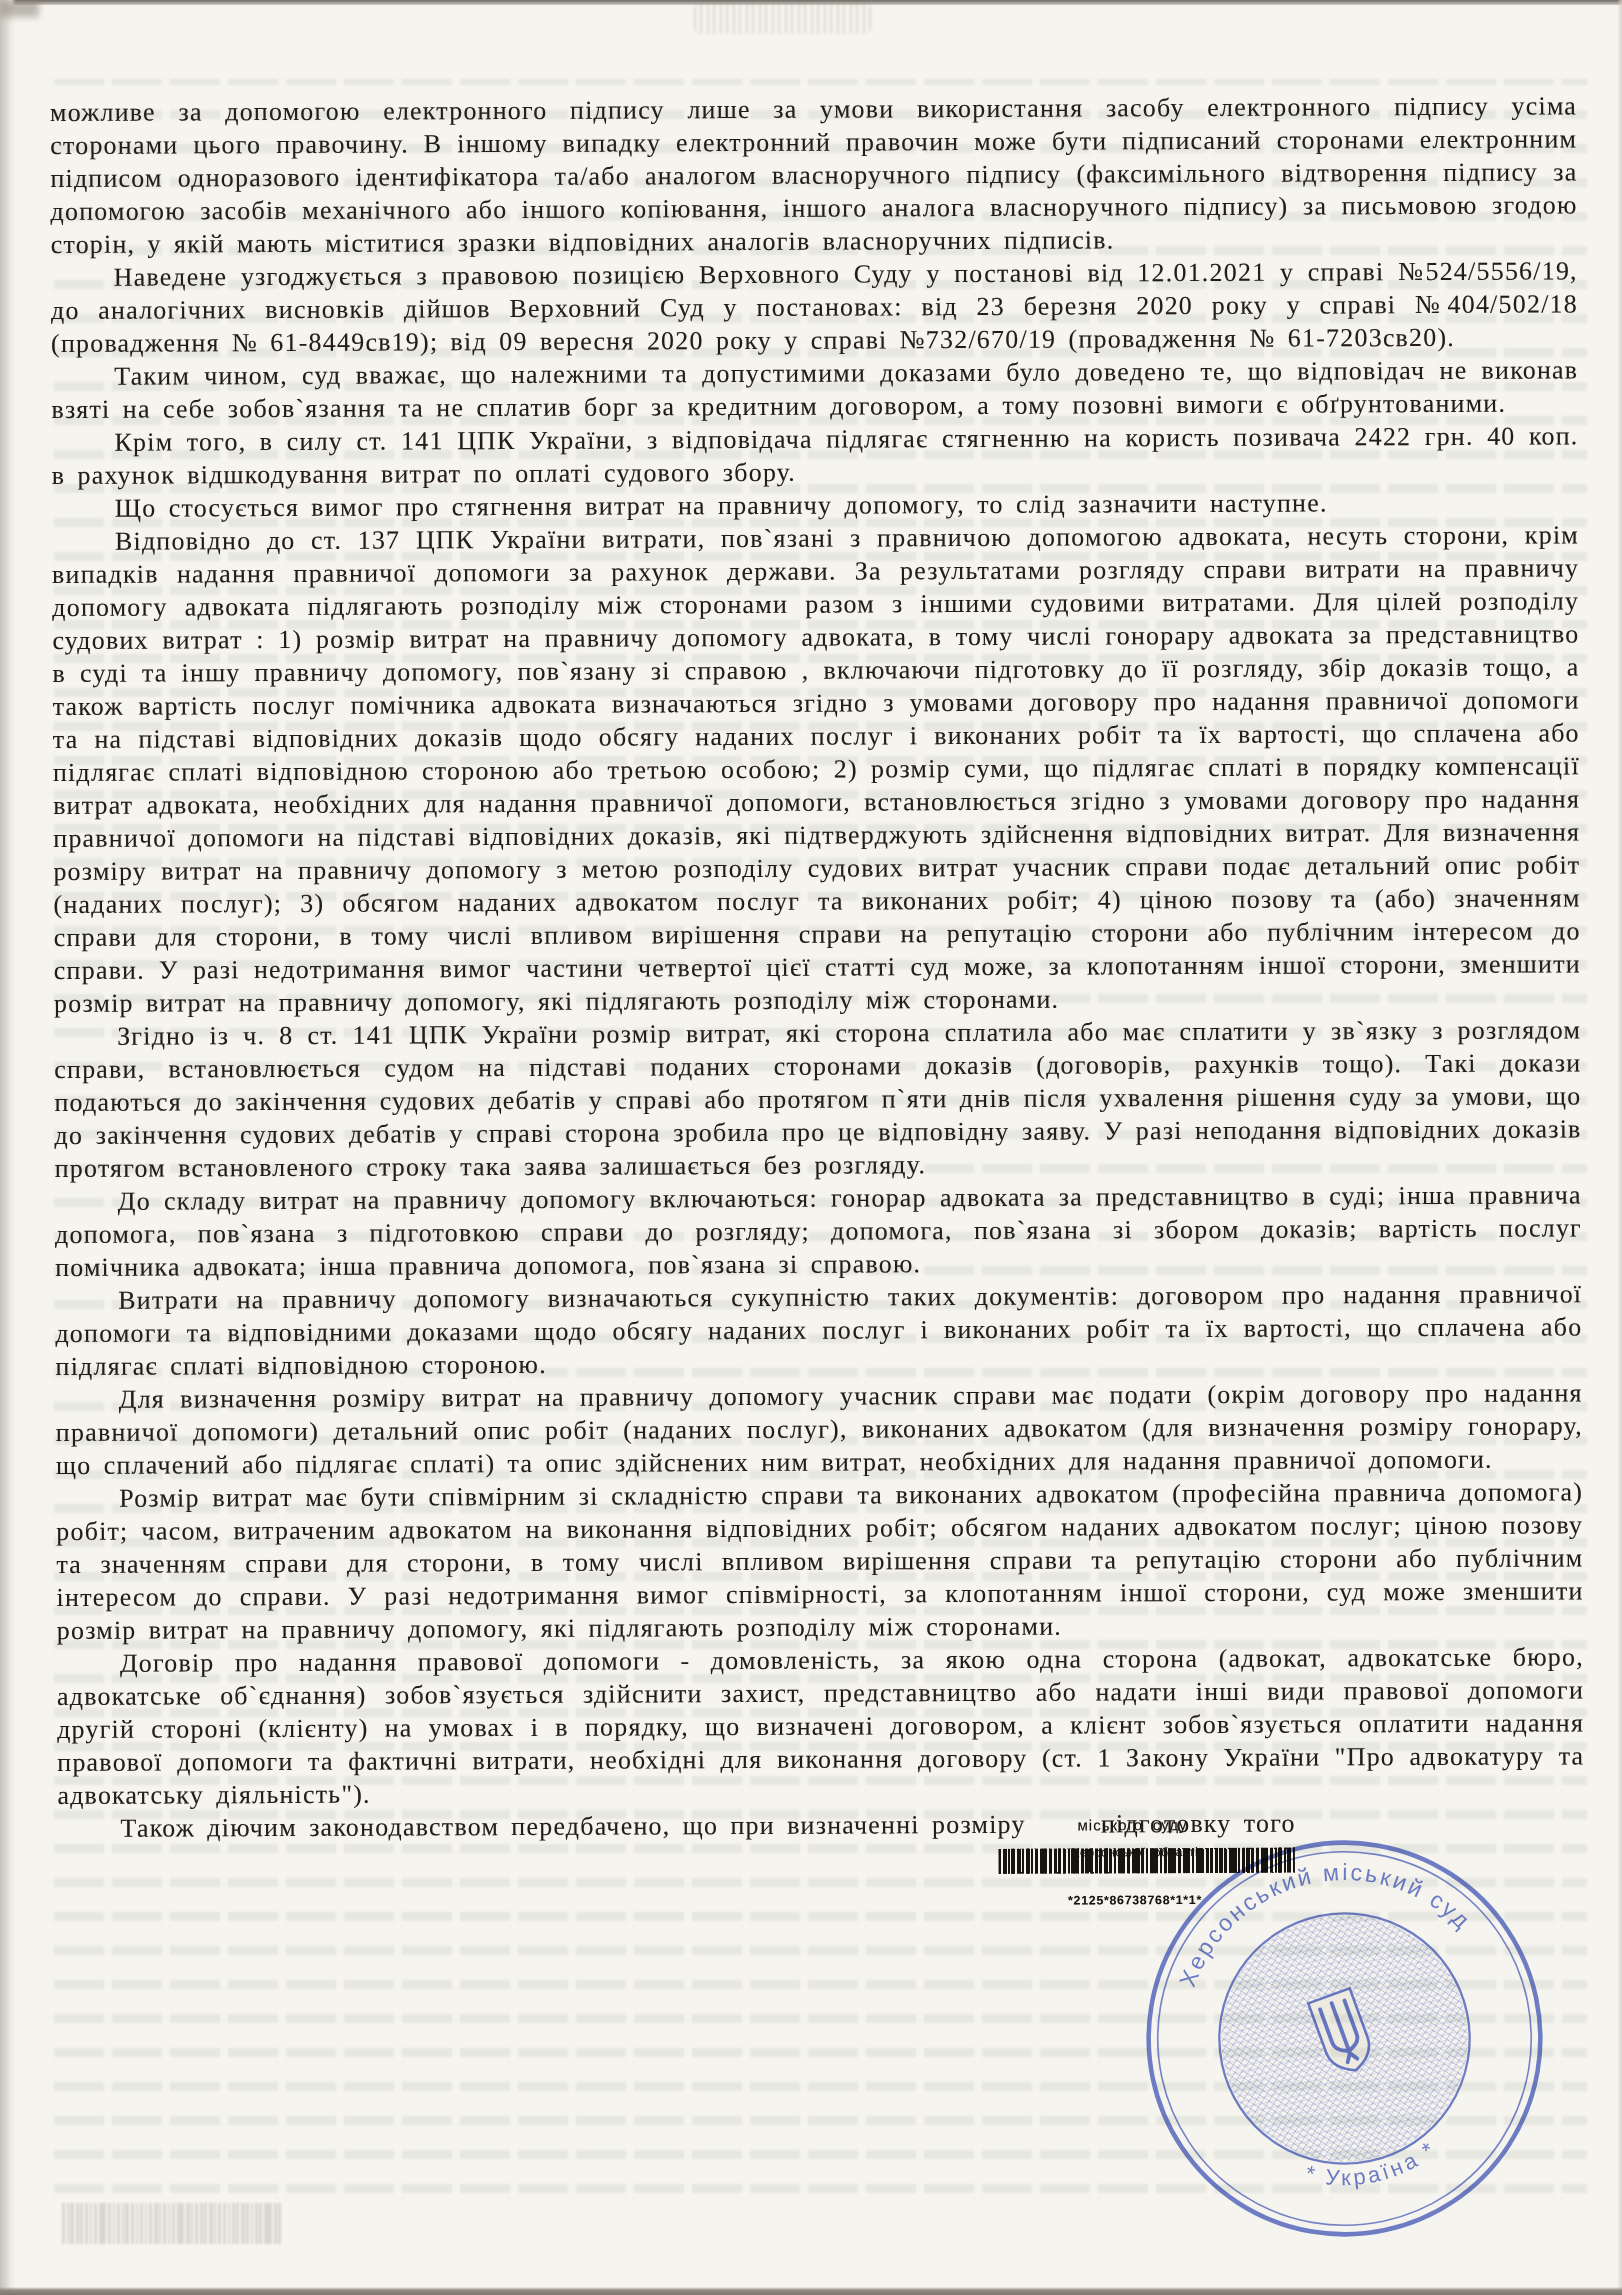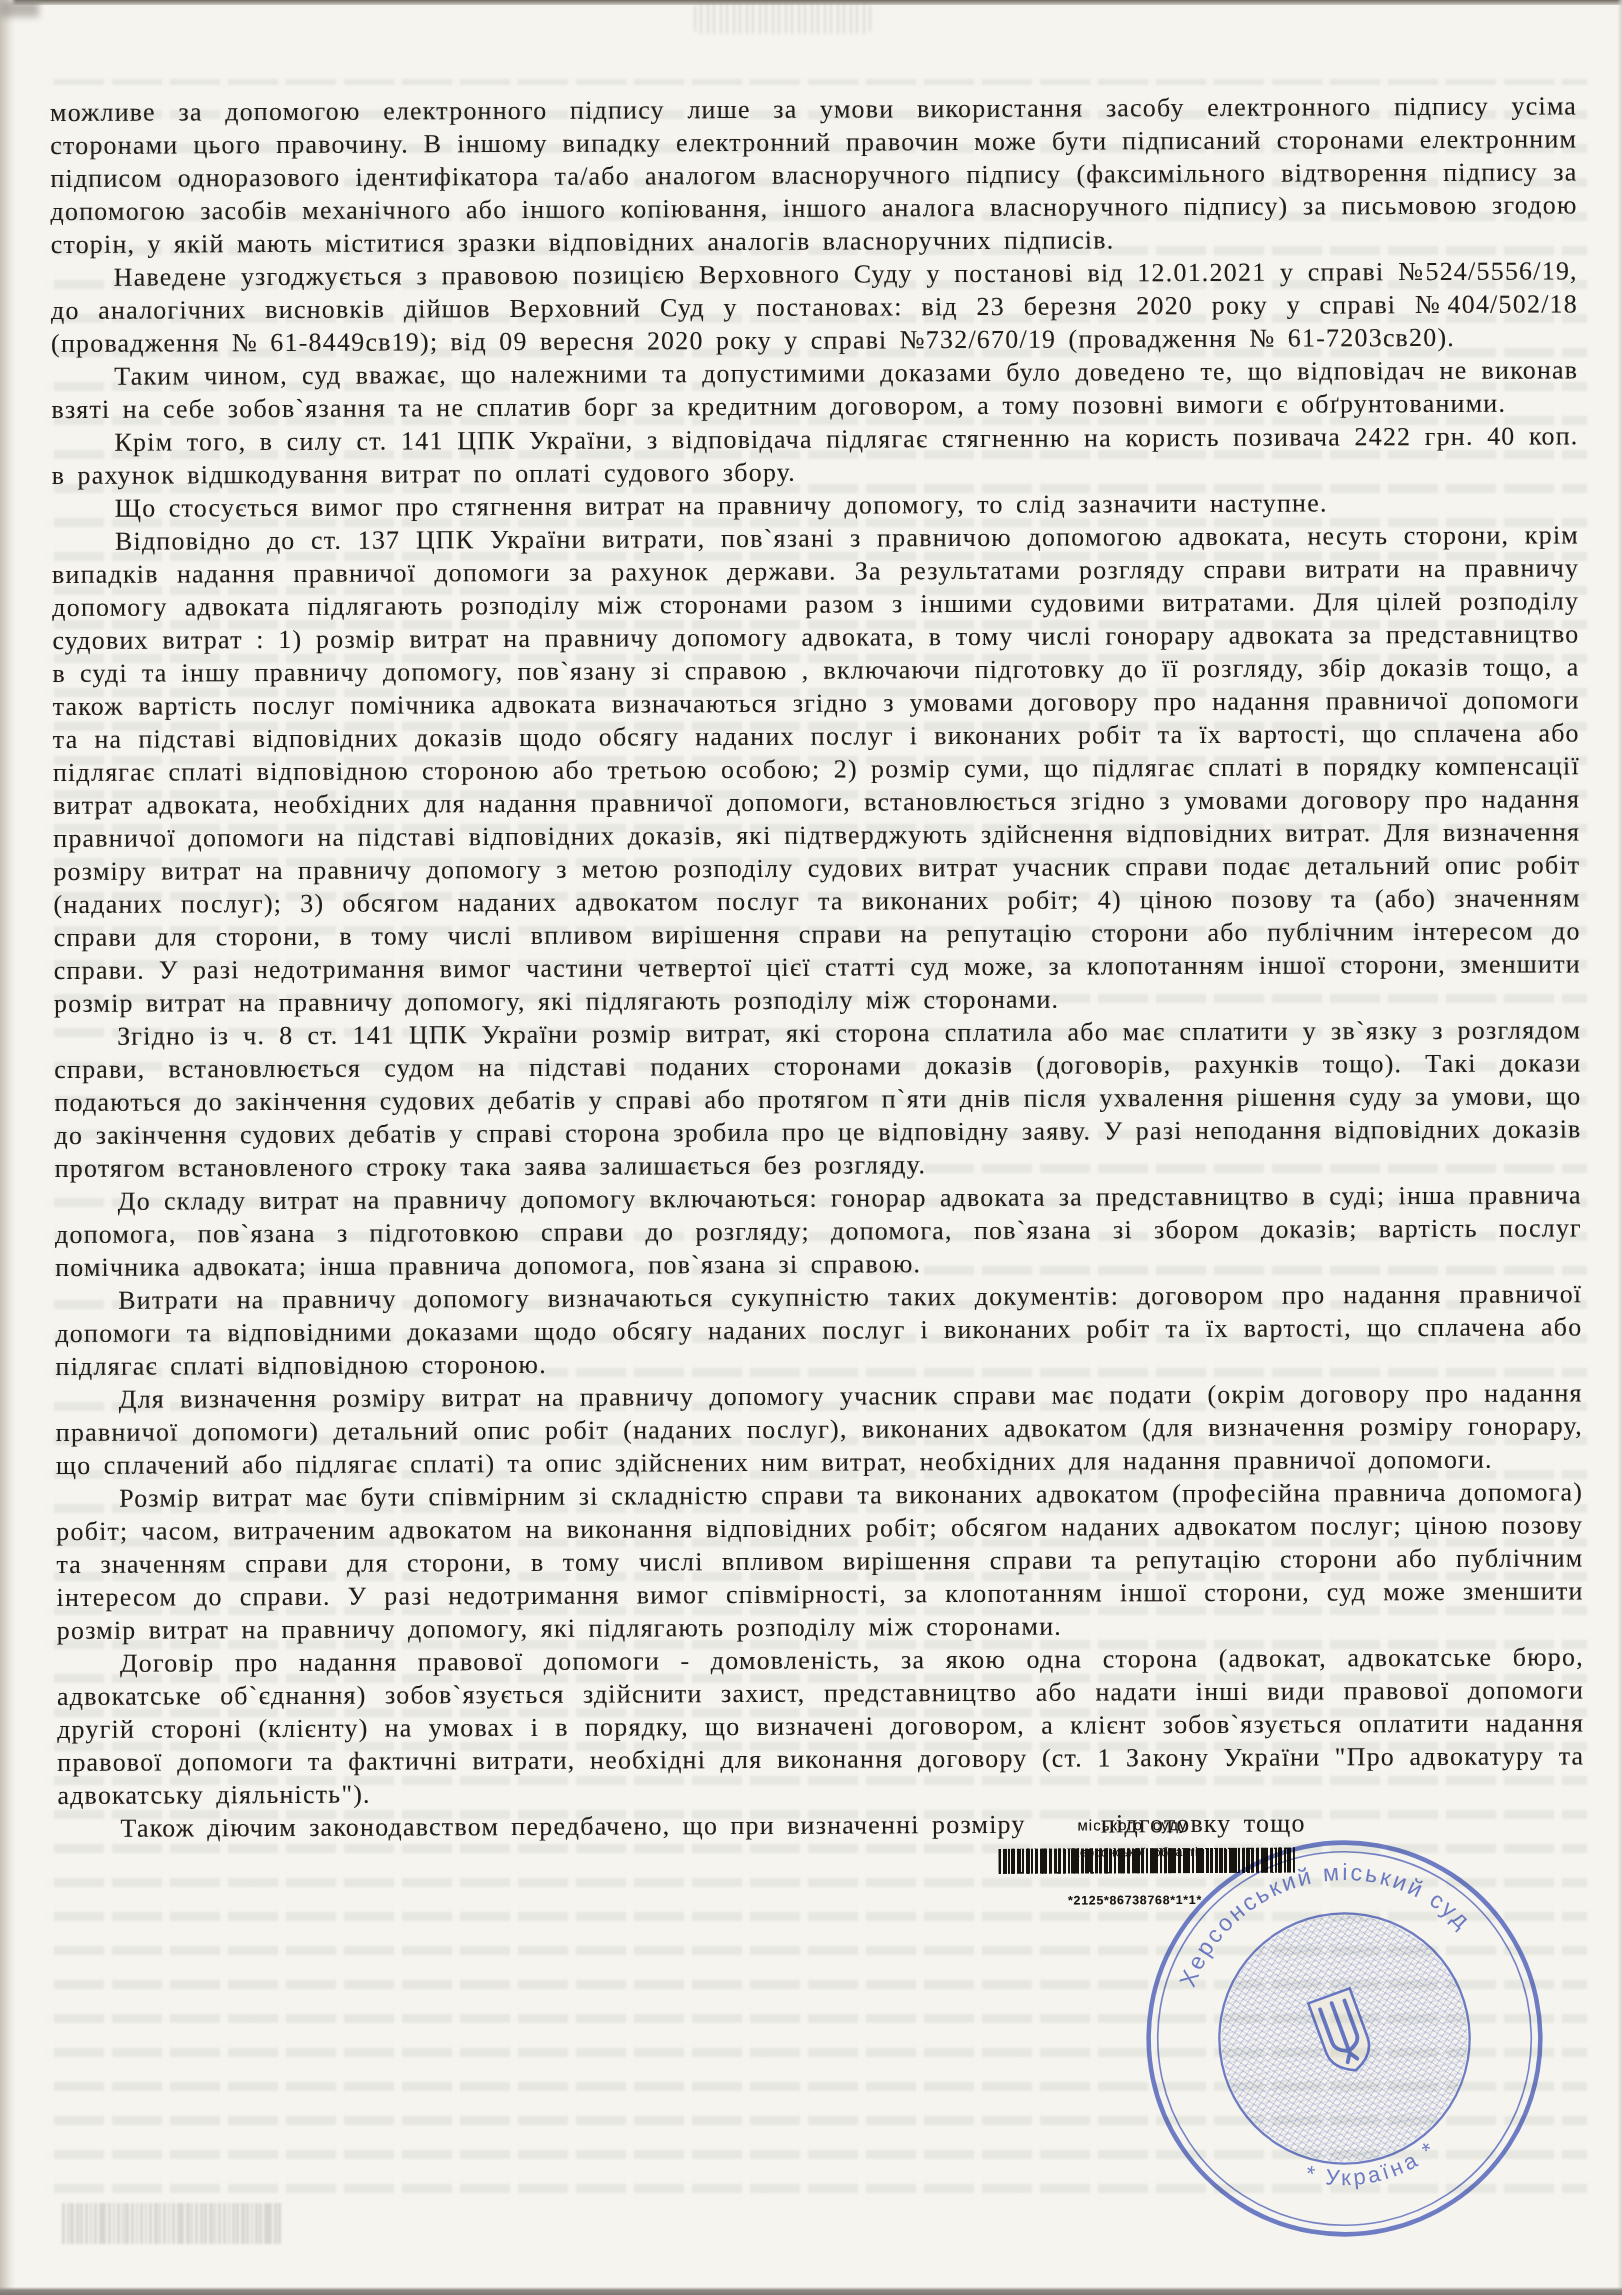--- a/index.html
+++ b/index.html
@@ -95,21 +95,21 @@
   <p class="indent">Що стосується вимог про стягнення витрат на правничу допомогу, то слід зазначити наступне.</p>
   <p class="indent">Відповідно до ст. 137 ЦПК України витрати, пов`язані з правничою допомогою адвоката, несуть сторони, крім випадків надання правничої допомоги за рахунок держави. За результатами розгляду справи витрати на правничу допомогу адвоката підлягають розподілу між сторонами разом з іншими судовими витратами. Для цілей розподілу судових витрат : 1) розмір витрат на правничу допомогу адвоката, в тому числі гонорару адвоката за представництво в суді та іншу правничу допомогу, пов`язану зі справою , включаючи підготовку до її розгляду, збір доказів тощо, а також вартість послуг помічника адвоката визначаються згідно з умовами договору про надання правничої допомоги та на підставі відповідних доказів щодо обсягу наданих послуг і виконаних робіт та їх вартості, що сплачена або підлягає сплаті відповідною стороною або третьою особою; 2) розмір суми, що підлягає сплаті в порядку компенсації витрат адвоката, необхідних для надання правничої допомоги, встановлюється згідно з умовами договору про надання правничої допомоги на підставі відповідних доказів, які підтверджують здійснення відповідних витрат. Для визначення розміру витрат на правничу допомогу з метою розподілу судових витрат учасник справи подає детальний опис робіт (наданих послуг); 3) обсягом наданих адвокатом послуг та виконаних робіт; 4) ціною позову та (або) значенням справи для сторони, в тому числі впливом вирішення справи на репутацію сторони або публічним інтересом до справи. У разі недотримання вимог частини четвертої цієї статті суд може, за клопотанням іншої сторони, зменшити розмір витрат на правничу допомогу, які підлягають розподілу між сторонами.</p>
   <p class="indent">Згідно із ч. 8 ст. 141 ЦПК України розмір витрат, які сторона сплатила або має сплатити у зв`язку з розглядом справи, встановлюється судом на підставі поданих сторонами доказів (договорів, рахунків тощо). Такі докази подаються до закінчення судових дебатів у справі або протягом п`яти днів після ухвалення рішення суду за умови, що до закінчення судових дебатів у справі сторона зробила про це відповідну заяву. У разі неподання відповідних доказів протягом встановленого строку така заява залишається без розгляду.</p>
   <p class="indent">До складу витрат на правничу допомогу включаються: гонорар адвоката за представництво в суді; інша правнича допомога, пов`язана з підготовкою справи до розгляду; допомога, пов`язана зі збором доказів; вартість послуг помічника адвоката; інша правнича допомога, пов`язана зі справою.</p>
   <p class="indent">Витрати на правничу допомогу визначаються сукупністю таких документів: договором про надання правничої допомоги та відповідними доказами щодо обсягу наданих послуг і виконаних робіт та їх вартості, що сплачена або підлягає сплаті відповідною стороною.</p>
   <p class="indent">Для визначення розміру витрат на правничу допомогу учасник справи має подати (окрім договору про надання правничої допомоги) детальний опис робіт (наданих послуг), виконаних адвокатом (для визначення розміру гонорару, що сплачений або підлягає сплаті) та опис здійснених ним витрат, необхідних для надання правничої допомоги.</p>
   <p class="indent">Розмір витрат має бути співмірним зі складністю справи та виконаних адвокатом (професійна правнича допомога) робіт; часом, витраченим адвокатом на виконання відповідних робіт; обсягом наданих адвокатом послуг; ціною позову та значенням справи для сторони, в тому числі впливом вирішення справи та репутацію сторони або публічним інтересом до справи. У разі недотримання вимог співмірності, за клопотанням іншої сторони, суд може зменшити розмір витрат на правничу допомогу, які підлягають розподілу між сторонами.</p>
   <p class="indent">Договір про надання правової допомоги - домовленість, за якою одна сторона (адвокат, адвокатське бюро, адвокатське об`єднання) зобов`язується здійснити захист, представництво або надати інші види правової допомоги другій стороні (клієнту) на умовах і в порядку, що визначені договором, а клієнт зобов`язується оплатити надання правової допомоги та фактичні витрати, необхідні для виконання договору (ст. 1 Закону України "Про адвокатуру та адвокатську діяльність").</p>
 
   <p class="indent">
-    <span>Також діючим законодавством передбачено, що при визначенні розміру </span><span class="overlap-anchor"><span>підготовку</span><span class="stamp-label-line1">міського суду</span><span class="stamp-label-line2">Херсонської області</span><span class="barcode-bars"></span><span class="barcode-caption">*2125*86738768*1*1*</span></span><span> тощо</span>
+    <span>Також діючим законодавством передбачено, що при визначенні розміру </span><span class="overlap-anchor"><span>підготовку</span><span class="stamp-label-line1">міського суду</span><span class="stamp-label-line2">Херсонської області</span><span class="barcode-bars"></span><span class="barcode-caption">*2125*86738768*1*1*</span></span><span> того</span>
   </p>
 </div>
 
 <div class="seal">
   <svg viewBox="0 0 640 640" width="415" height="415">
     <defs>
       <pattern id="xhatch" width="12" height="12" patternUnits="userSpaceOnUse">
         <path d="M0 0 L12 12 M12 0 L0 12" stroke="#3f55c2" stroke-width="1.1" opacity="0.55"></path>
       </pattern>
       <pattern id="hlines" width="12" height="9" patternUnits="userSpaceOnUse">

